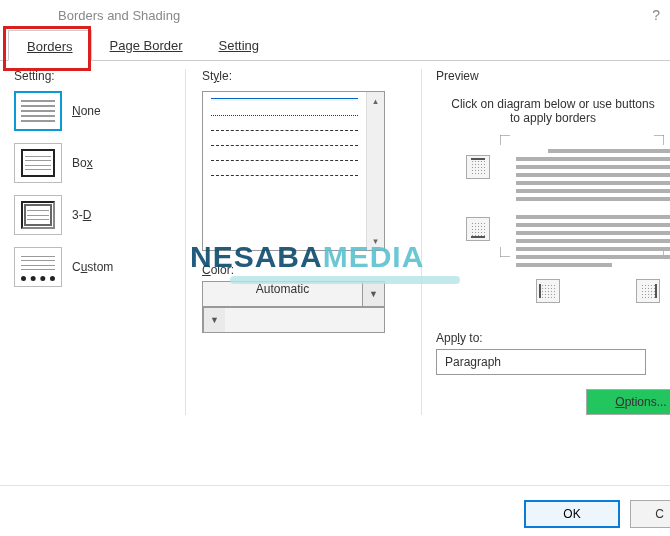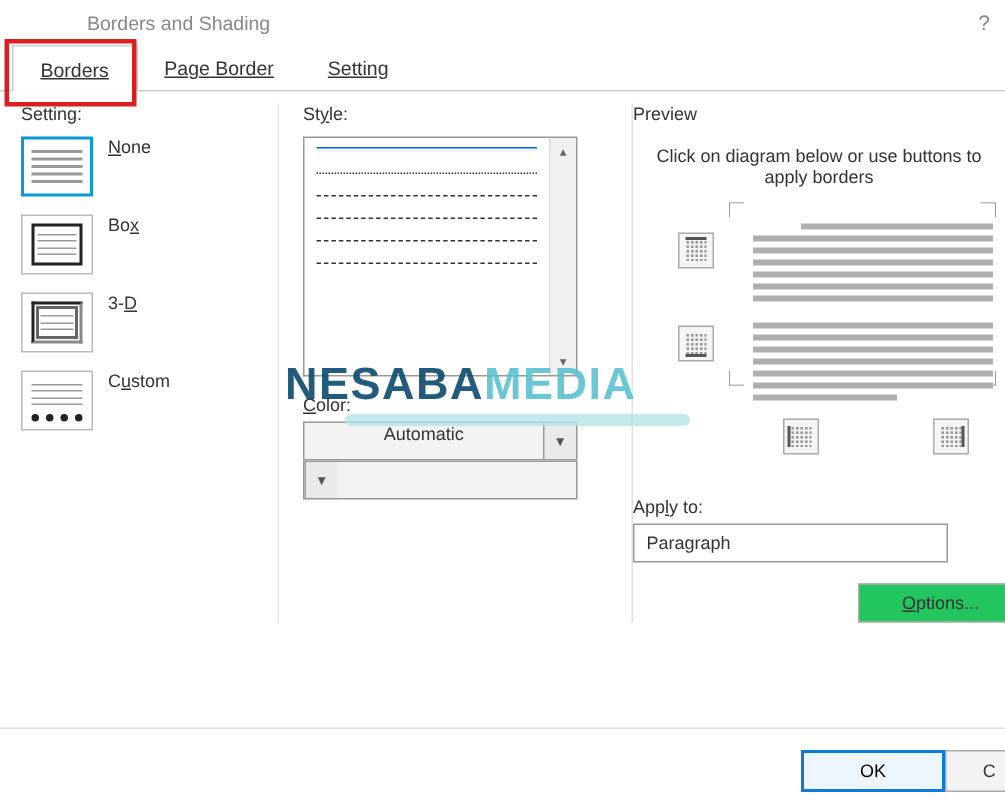--- a/index.html
+++ b/index.html
@@ -58,25 +58,25 @@
     z-index: 10;
   }
   .u { text-decoration: underline; }
   .content {
     display: flex;
     padding: 8px 0 0 14px;
     gap: 36px;
   }
   .col-setting { width: 135px; }
   .col-style { width: 200px; border-left: 1px solid #e2e2e2; padding-left: 16px; }
-  .col-preview { flex: 1; border-left: 1px solid #e2e2e2; min-width: 0; }
+  .col-preview { flex: 1; border-left: 1px solid #e2e2e2; padding-left: 14px; min-width: 0; }
   .section-label { font-size: 12px; color: #333; margin-bottom: 8px; }
   .setting-item {
     display: flex;
-    align-items: flex-start;
+    align-items: center;
     gap: 10px;
     margin-bottom: 12px;
     cursor: pointer;
   }
   .setting-icon {
     width: 48px;
     height: 40px;
     border: 1px solid #bbb;
     background: #fff;
     display: flex;
@@ -243,20 +243,21 @@
     display: flex;
     align-items: center;
     justify-content: center;
     cursor: pointer;
   }
   .footer {
     position: absolute;
     bottom: 8px;
     right: 0;
     display: flex;
+    gap: 10px;
     padding-right: 0;
   }
   .btn {
     width: 96px;
     height: 28px;
     border: 1px solid #aaa;
     background: #f3f3f3;
     display: flex;
     align-items: center;
     justify-content: center;

